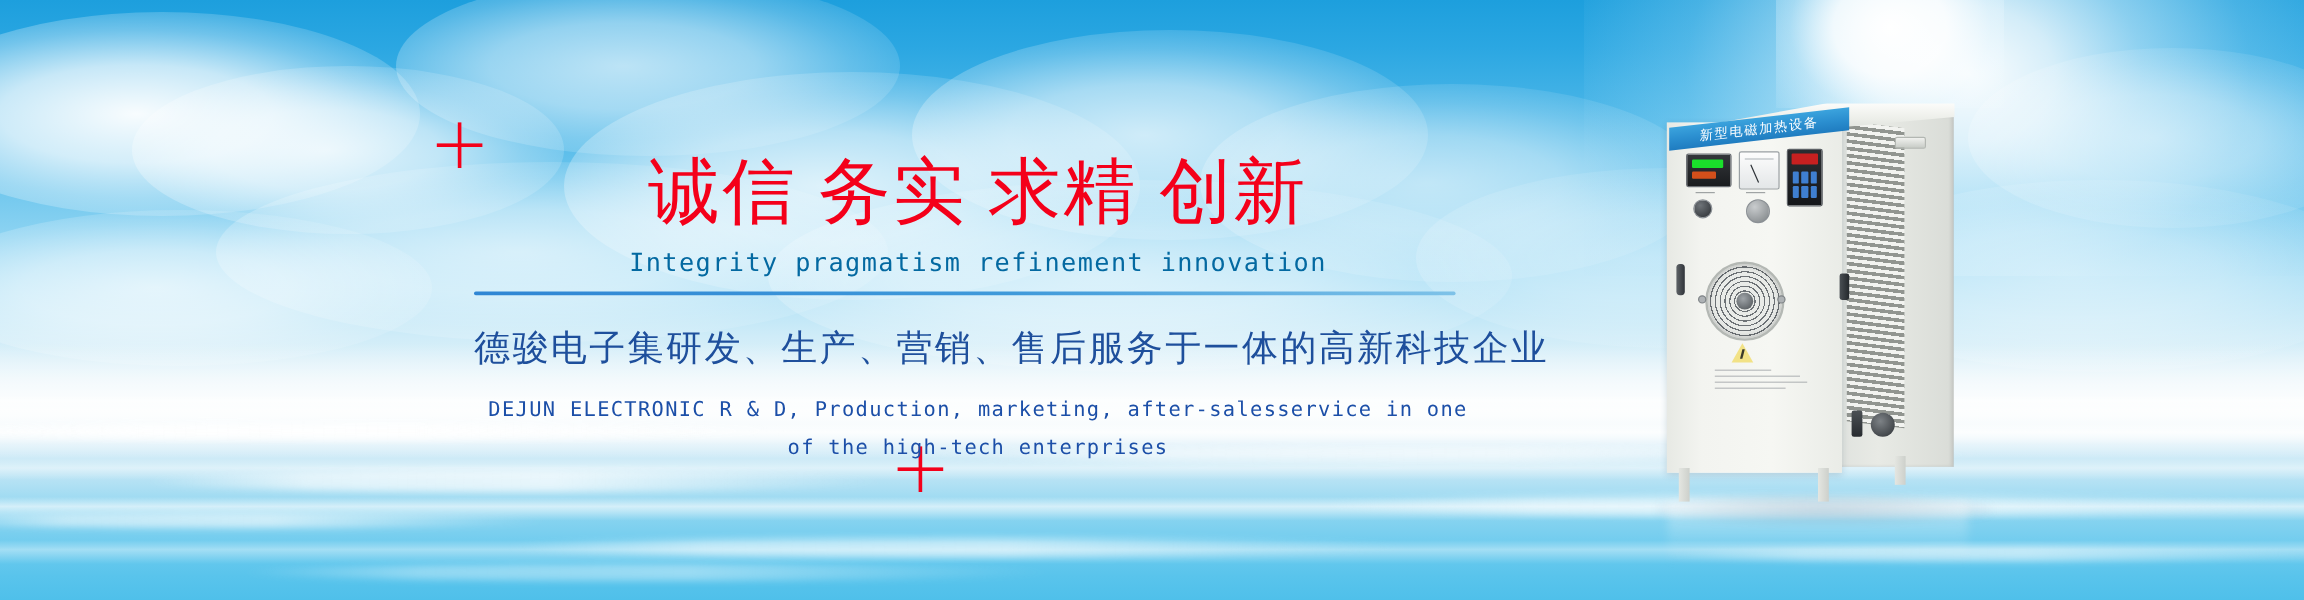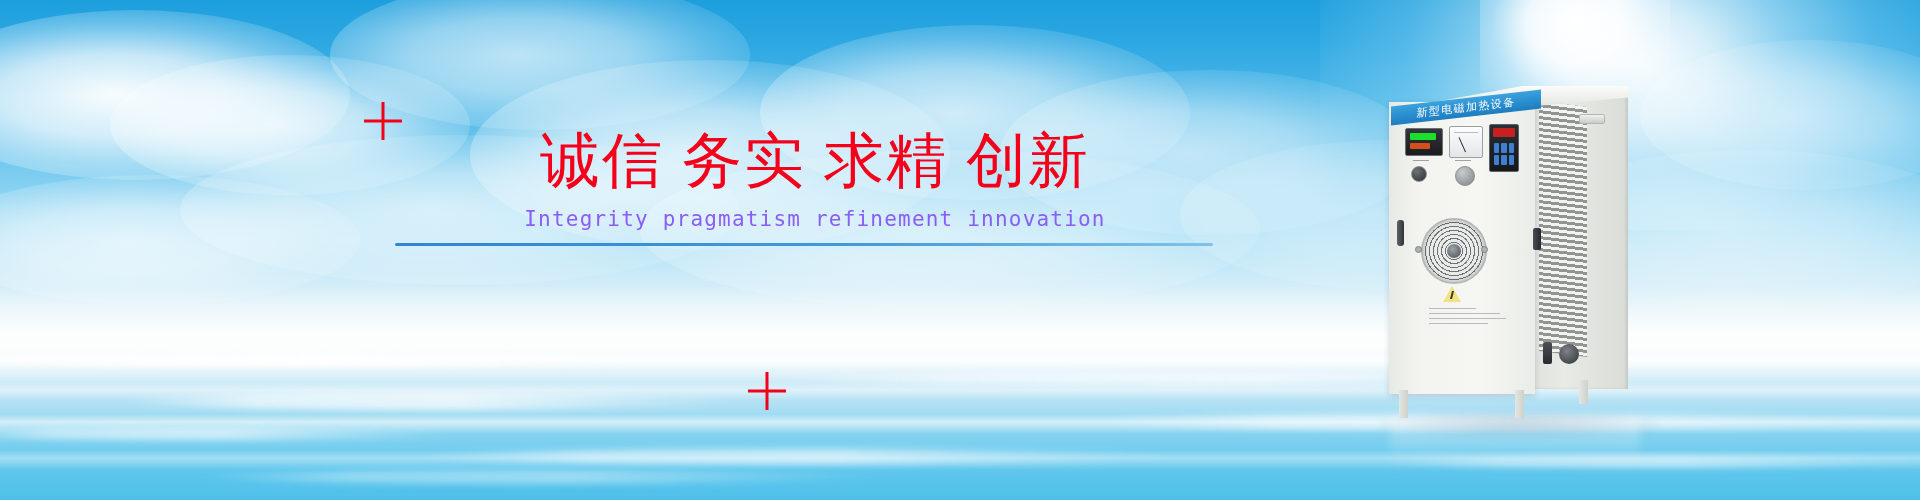--- a/index.html
+++ b/index.html
@@ -147,21 +147,21 @@
     line-height: 1.08;
     letter-spacing: 2px;
     font-weight: 400;
     white-space: nowrap;
     font-family: "DejaVu Sans", sans-serif;
   }
   .headline span { margin-right: 18px; }
   .headline span:last-child { margin-right: 0; }
 
   .tagline-en {
-    color: #8b5cf6;
+    color: #0369a1;
     font-size: 21px;
     letter-spacing: 1.2px;
     margin-top: 14px;
     white-space: nowrap;
     font-family: "DejaVu Sans Mono", monospace;
   }
   .rule {
     margin-top: 12px;
     width: 818px;
     height: 3px;
@@ -471,21 +471,26 @@
   <div class="text-block">
 
     <div class="headline">
       <span>诚信</span><span>务实</span><span>求精</span><span>创新</span>
     </div>
 
     <div class="tagline-en">Integrity  pragmatism  refinement  innovation</div>
 
     <div class="rule"></div>
 
-
+    <div class="subtitle-cn">德骏电子集研发、生产、营销、售后服务于一体的高新科技企业</div>
+
+    <div class="subtitle-en">
+      <div>DEJUN ELECTRONIC R &amp; D, Production, marketing, after-salesservice in one</div>
+      <div>of the high-tech enterprises</div>
+    </div>
   </div>
 
   <div class="machine-shadow"></div>
   <div class="machine-reflect"></div>
 
   <div class="machine">
     <div class="side-panel"></div>
     <div class="vents"></div>
     <div class="top-face"></div>
     <div class="front-face"></div>

